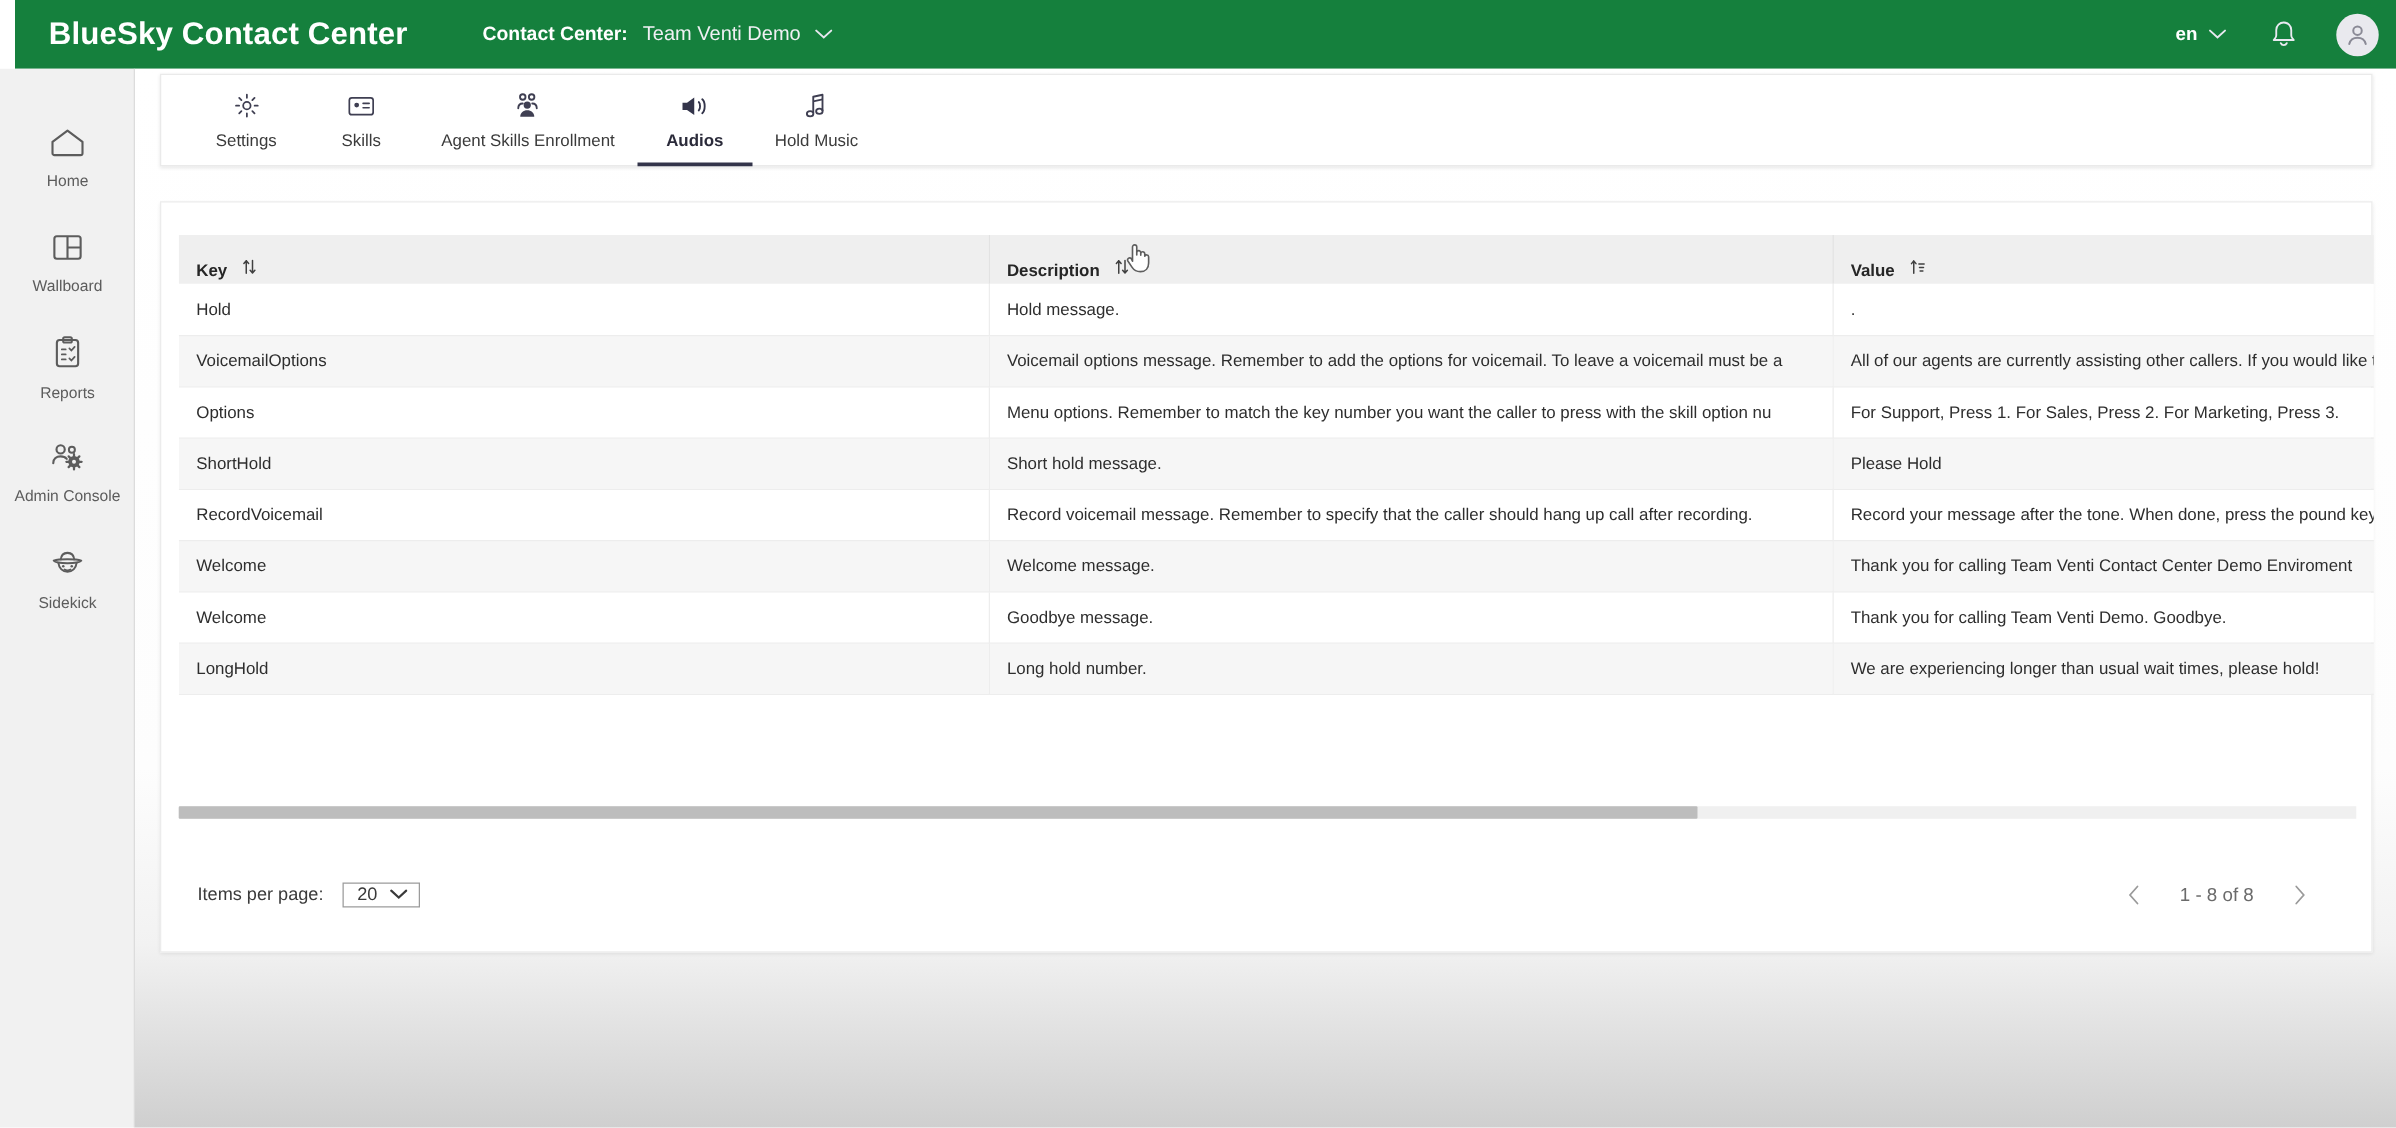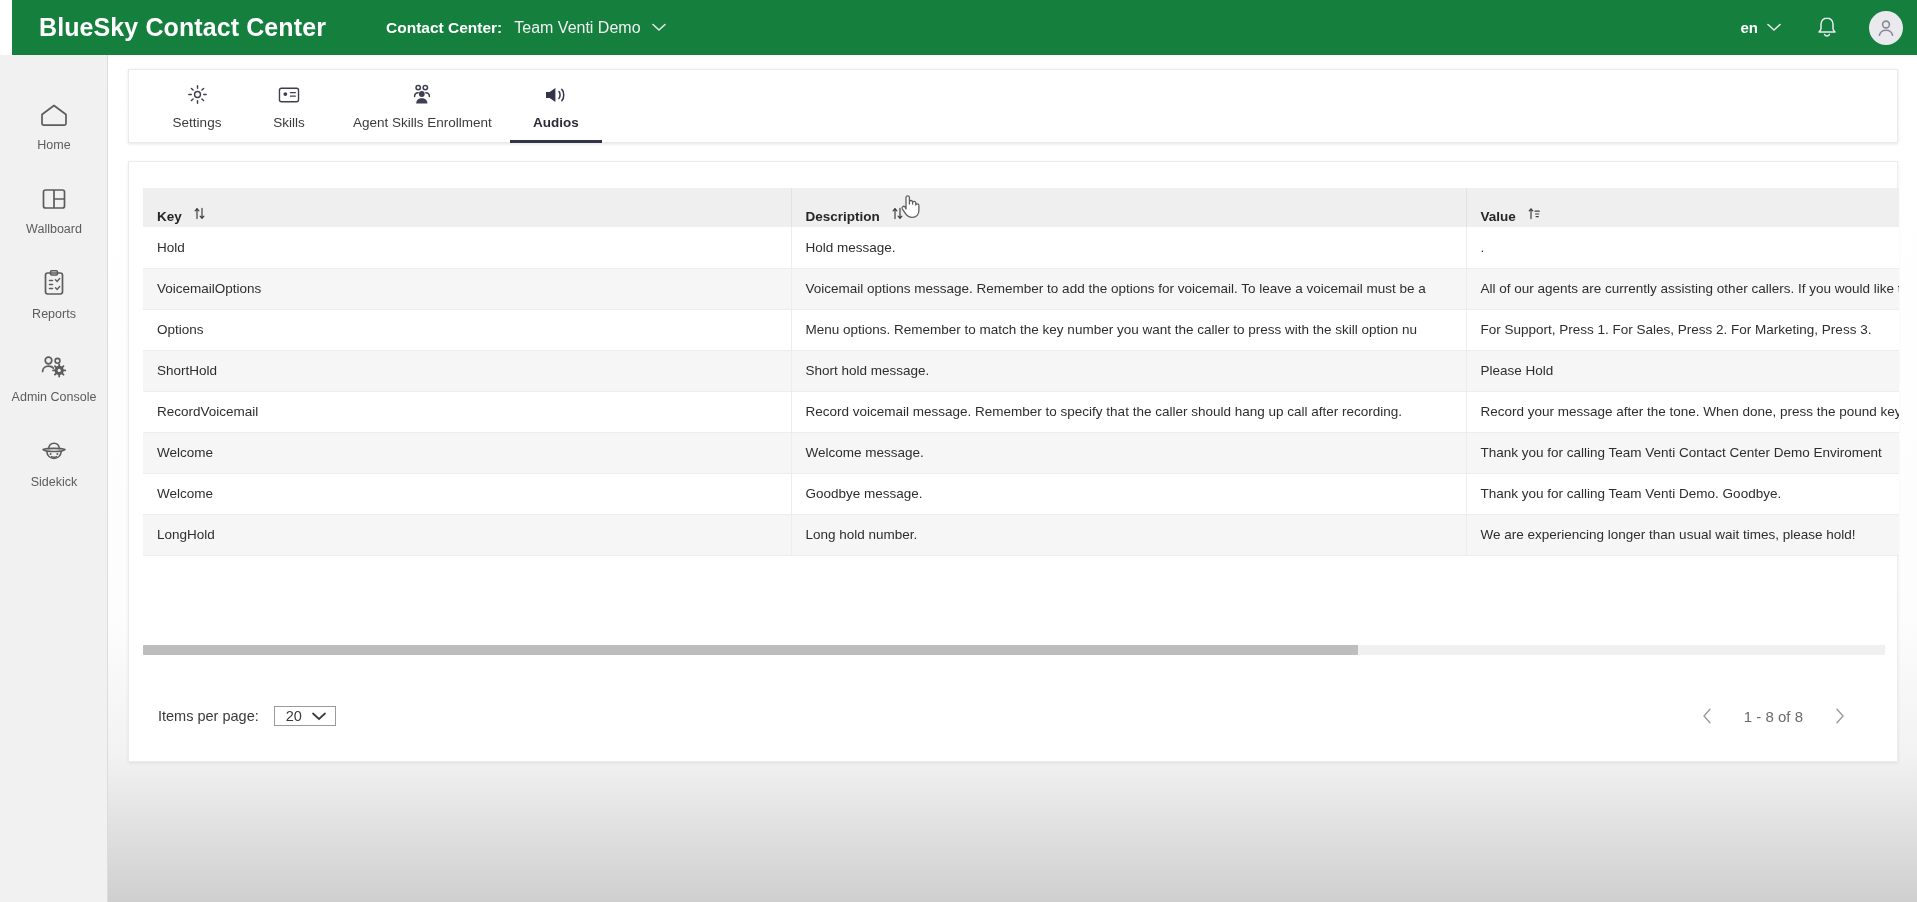--- a/index.html
+++ b/index.html
@@ -73,21 +73,21 @@
 
   
   .surface {
     position: absolute; top: 55px; left: 108px;
     width: 1809px; height: 847px;
     background: linear-gradient(to bottom, #ffffff 0px, #fdfdfd 560px, #f2f2f2 700px, #cfcfcf 847px);
   }
 
   
   .tabcard {
-    position: absolute; top: 14px; left: 20px;
+    position: absolute; top: 4px; left: 20px;
     width: 1770px; height: 74px;
     background: #ffffff;
     border: 1px solid #eaeaea;
     box-shadow: 0 1px 3px rgba(0,0,0,.10);
     display: flex; align-items: flex-start;
     padding-left: 22px;
   }
   .tab {
     min-width: 92px; height: 73px;
     display: flex; flex-direction: column;
@@ -316,20 +316,31 @@
       <span class="tab-icon">
         <svg width="24" height="20" viewBox="0 0 24 20" fill="none">
           <path d="M2 7.1h3.6L11.4 3v14L5.6 12.9H2z" fill="#33344a"></path>
           <path d="M15 6.6c1.4 1.2 1.4 5.6 0 6.8" stroke="#33344a" stroke-width="1.5" stroke-linecap="round"></path>
           <path d="M17.8 4.4c2.6 2.2 2.6 9 0 11.2" stroke="#33344a" stroke-width="1.5" stroke-linecap="round"></path>
         </svg>
       </span>
       <span class="tab-label">Audios</span>
     </div>
 
+    <div class="tab">
+      <span class="tab-icon">
+        <svg width="20" height="22" viewBox="0 0 20 22" fill="none">
+          <path d="M7.6 16.4V3.4l7.4-1.6v12.9" stroke="#3f3f52" stroke-width="1.5" stroke-linejoin="round"></path>
+          <path d="M7.6 7.1l7.4-1.6" stroke="#3f3f52" stroke-width="1.4"></path>
+          <ellipse cx="5.1" cy="17" rx="2.6" ry="2.1" stroke="#3f3f52" stroke-width="1.5"></ellipse>
+          <ellipse cx="12.5" cy="15" rx="2.6" ry="2.1" stroke="#3f3f52" stroke-width="1.5"></ellipse>
+        </svg>
+      </span>
+      <span class="tab-label">Hold Music</span>
+    </div>
   </div>
 
   <div class="tablecard">
 
     <div class="tablewrap">
       <table>
         <colgroup>
           <col class="c-key">
             <col class="c-desc">
             <col class="c-val">

